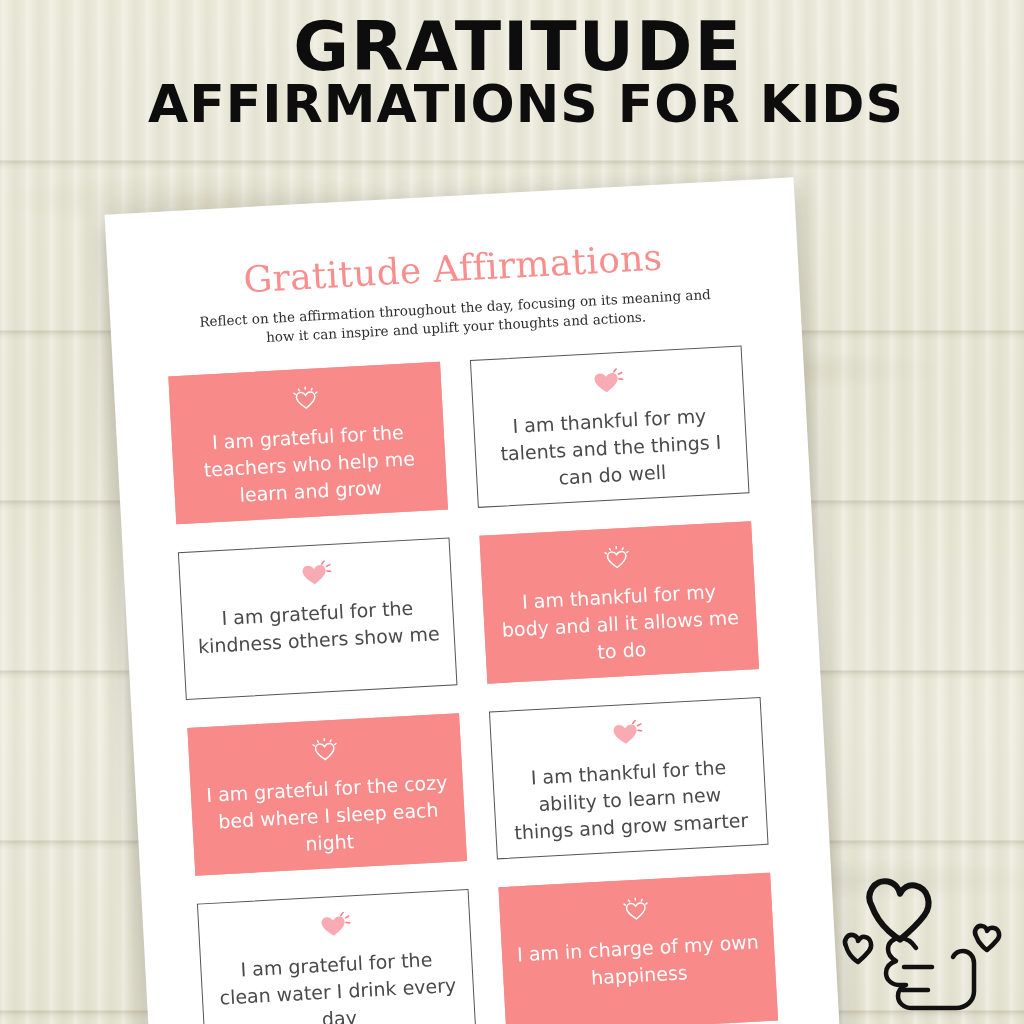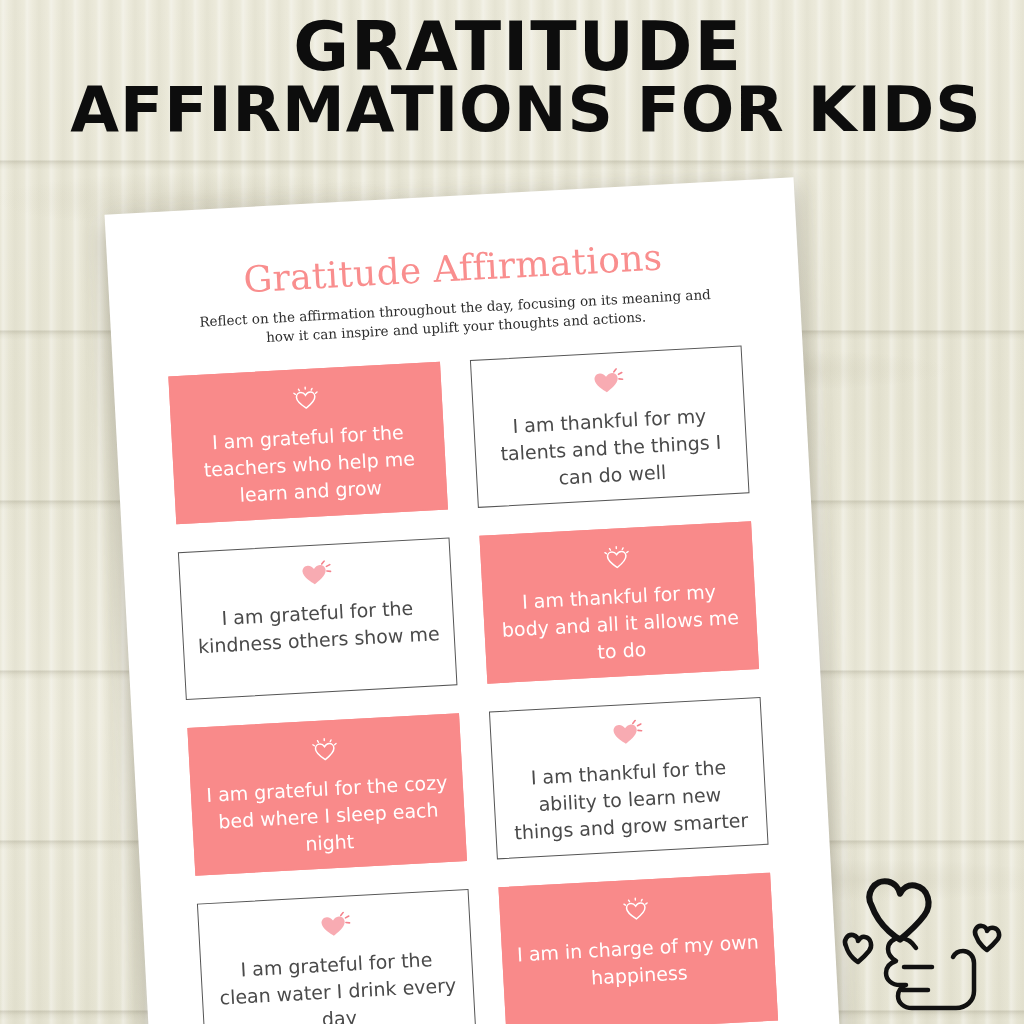--- a/index.html
+++ b/index.html
@@ -62,21 +62,21 @@
     letter-spacing: 0.5px;
     line-height: 0.92;
   }
   #headline .ln {
     display: block;
     font-family: "DejaVu Sans", sans-serif;
     font-weight: 700;
     text-transform: uppercase;
   }
   #headline .ln1 { font-size: 68px; letter-spacing: 2px; padding-left: 12px; }
-  #headline .ln2 { font-size: 63px; letter-spacing: 1px; margin-top: 2px; padding-left: 28px; }
+  #headline .ln2 { font-size: 52px; letter-spacing: 1px; margin-top: 2px; padding-left: 28px; }
 
   
   #back-sheet {
     position: absolute;
     left: 470px;
     top: 505px;
     width: 340px;
     height: 520px;
     background: #ffffff;
     transform: rotate(-3.2deg);

